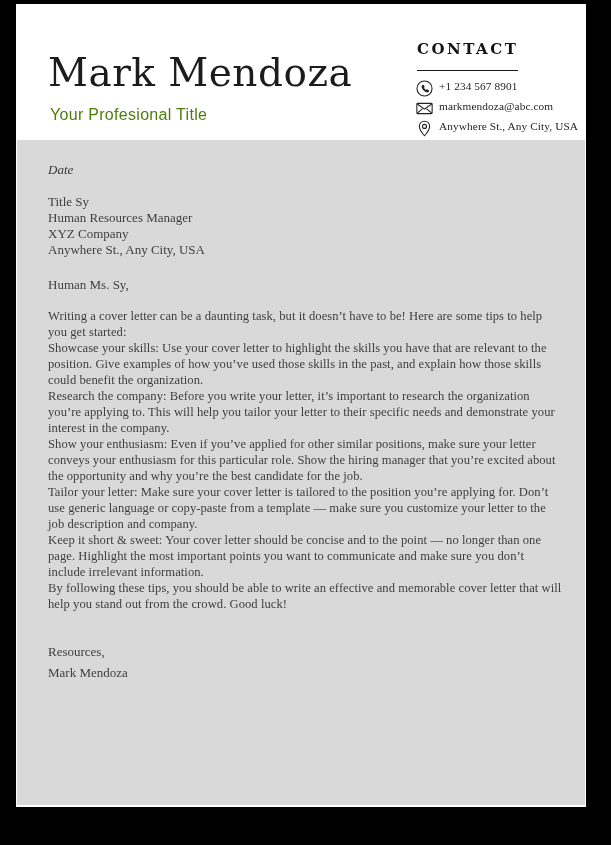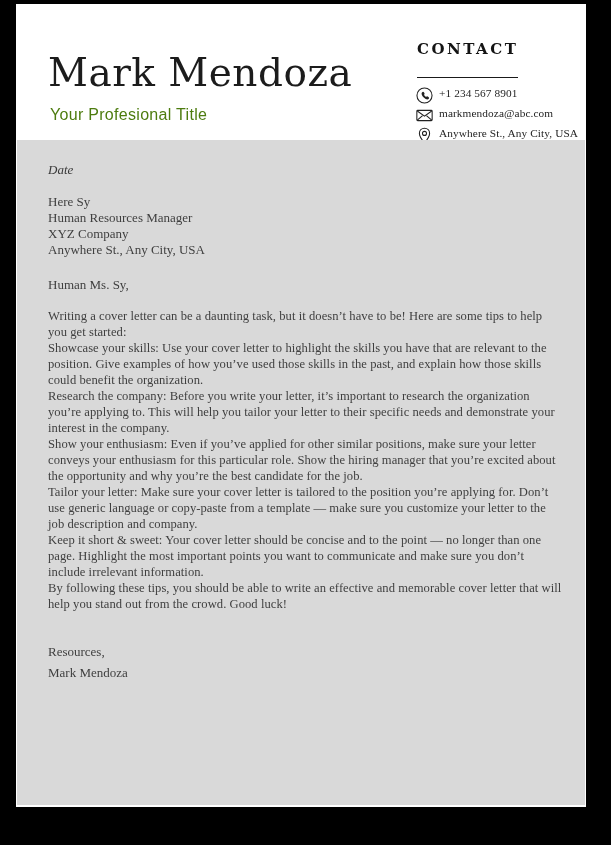--- a/index.html
+++ b/index.html
@@ -62,21 +62,21 @@
     width: 168px;
   }
   .contact-heading {
     display: inline-block;
     font-family: "DejaVu Serif", serif;
     font-weight: 700;
     font-size: 15px;
     letter-spacing: 2.5px;
     color: #141414;
     border-bottom: 1.5px solid #1a1a1a;
-    padding-bottom: 19px;
+    padding-bottom: 12px;
     margin: 0 0 9px 1px;
   }
   .contact-row {
     display: flex;
     margin-bottom: 3px;
     height: 17px;
   }
   .contact-row .cicon {
     width: 17px;
     height: 17px;
@@ -178,21 +178,21 @@
           </span>
           <span class="cval">Anywhere St., Any City, USA</span>
         </div>
       </div>
     </div>
 
     <div class="letter">
       <p class="date">Date</p>
 
       <div class="recipient">
-        <p>Here Sy</p>
+        <p>Title Sy</p>
         <p>Human Resources Manager</p>
         <p>XYZ Company</p>
         <p>Anywhere St., Any City, USA</p>
       </div>
 
       <p class="salutation">Human Ms. Sy,</p>
 
       <div class="body-text">
         <p>Writing a cover letter can be a daunting task, but it doesn’t have to be! Here are some tips to help you get started:</p>
         <p>Showcase your skills: Use your cover letter to highlight the skills you have that are relevant to the position. Give examples of how you’ve used those skills in the past, and explain how those skills could benefit the organization.</p>

